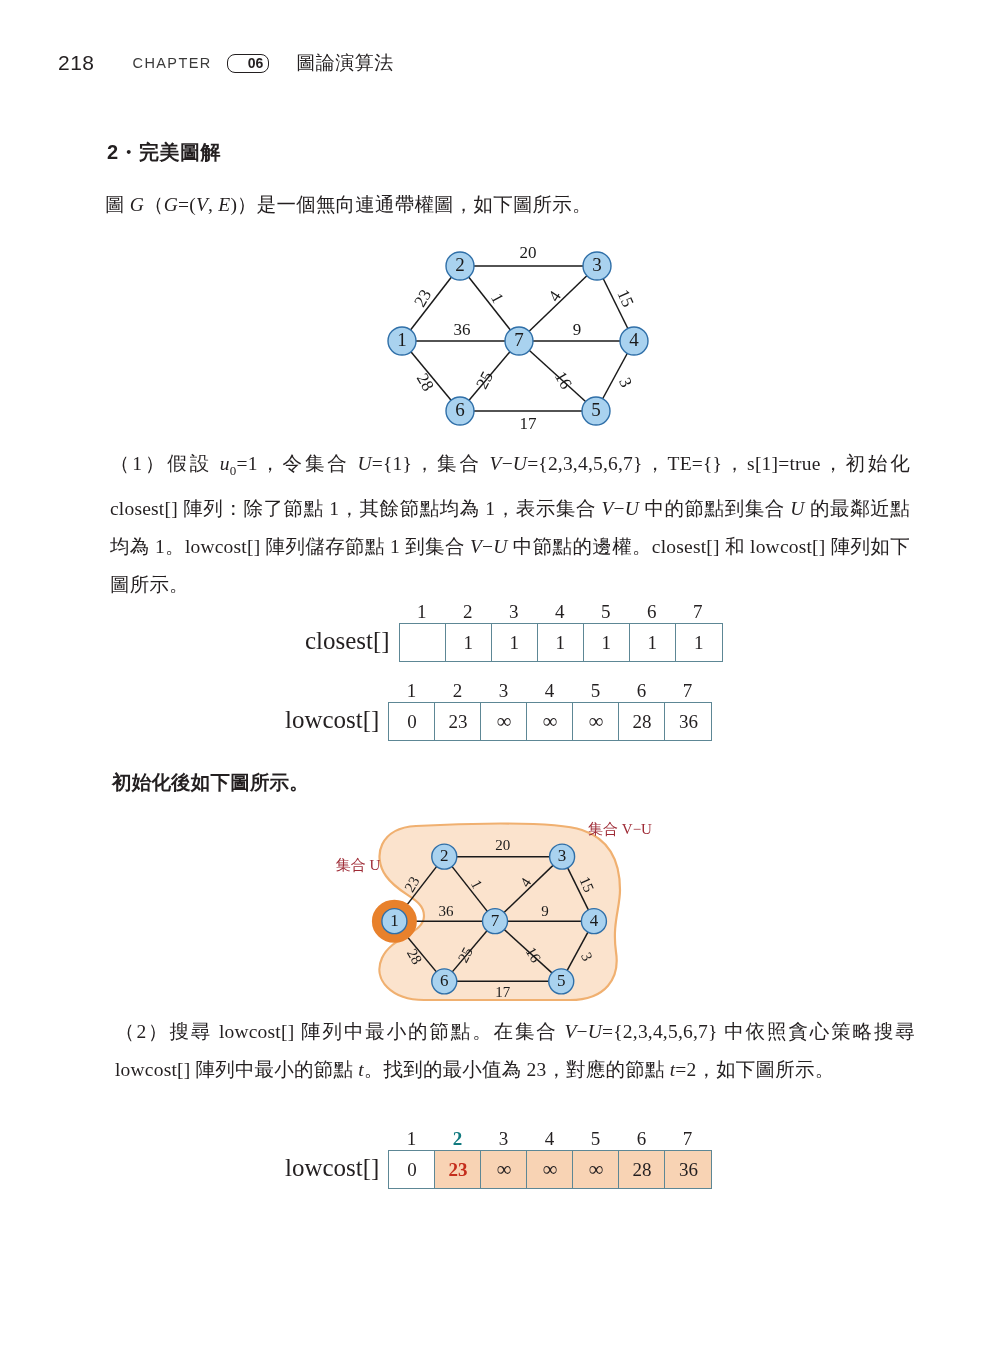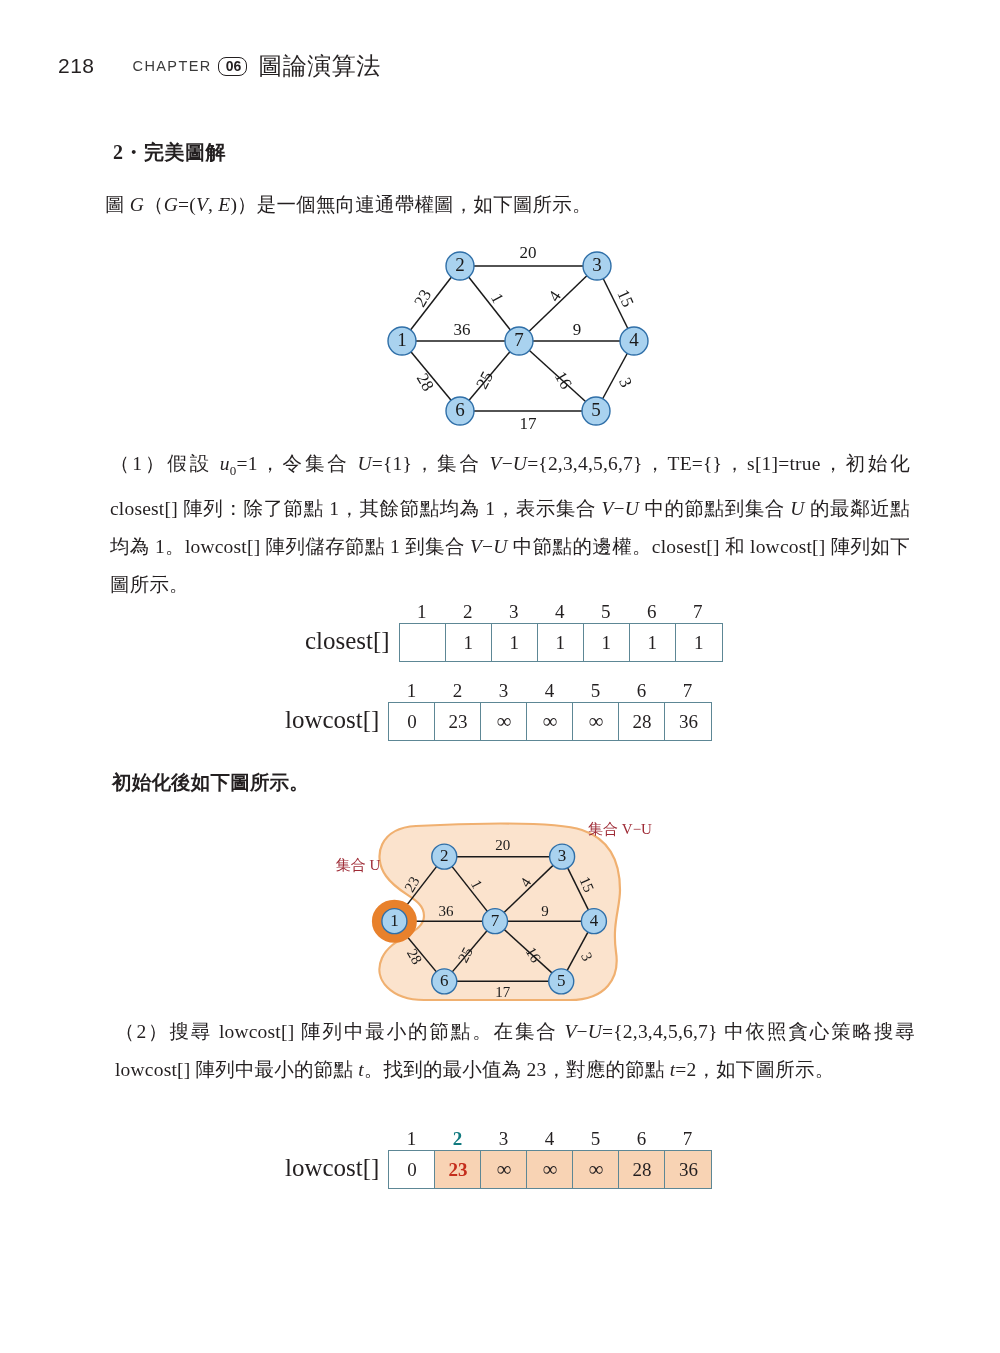--- a/index.html
+++ b/index.html
@@ -39,41 +39,41 @@
     color: #3a3a3a;
     margin-left: 38px;
   }
   .chapter-badge {
     font-family: "Liberation Sans", sans-serif;
     font-size: 14px;
     font-weight: bold;
     color: #231f20;
     border: 1.3px solid #231f20;
     border-radius: 8px;
-    padding: 1px 5px 2px 7px;
-    margin-left: 6px;
+    padding: 1px 5px 2px 20px;
+    margin-left: 15px;
     line-height: 1;
   }
   .chapter-title {
-    font-size: 24px;
-    margin-left: 11px;
+    font-size: 19px;
+    margin-left: 27px;
     letter-spacing: .5px;
     color: #231f20;
   }
 
   
   .section-heading {
     position: absolute;
-    left: 113px;
+    left: 107px;
     top: 139px;
     font-size: 20px;
     font-weight: bold;
     letter-spacing: .5px;
     color: #231f20;
-    font-family: Liberation Serif, serif;
+    font-family: Liberation Sans, sans-serif;
   }
 
   
   .para {
     position: absolute;
     font-size: 19.5px;
     line-height: 38px;
     color: #231f20;
     text-align: justify;
     letter-spacing: .2px;

